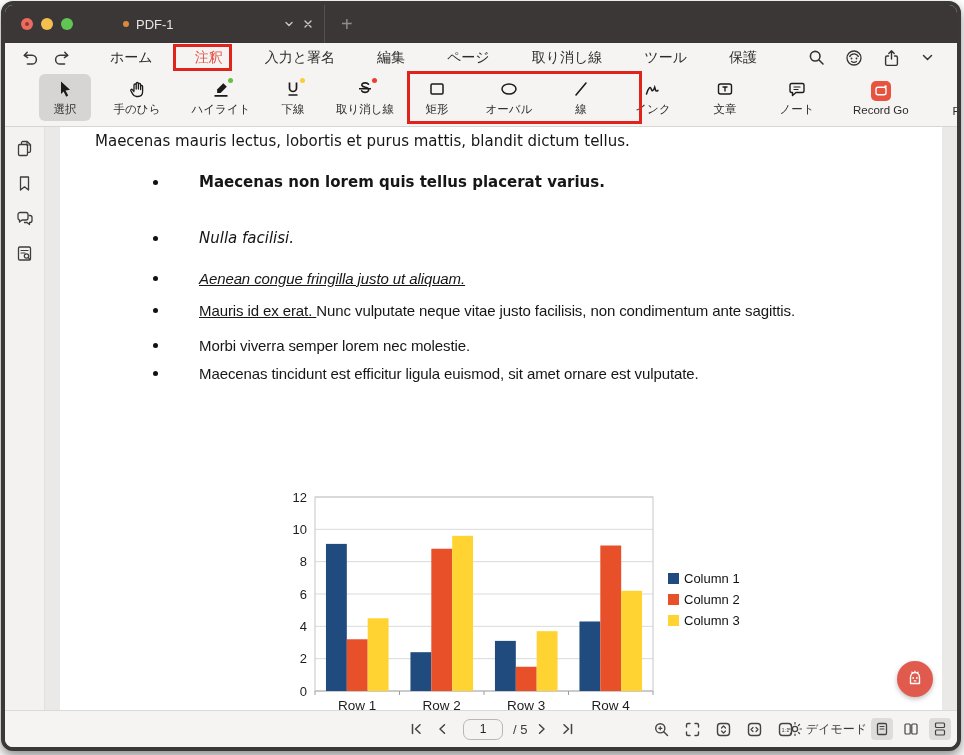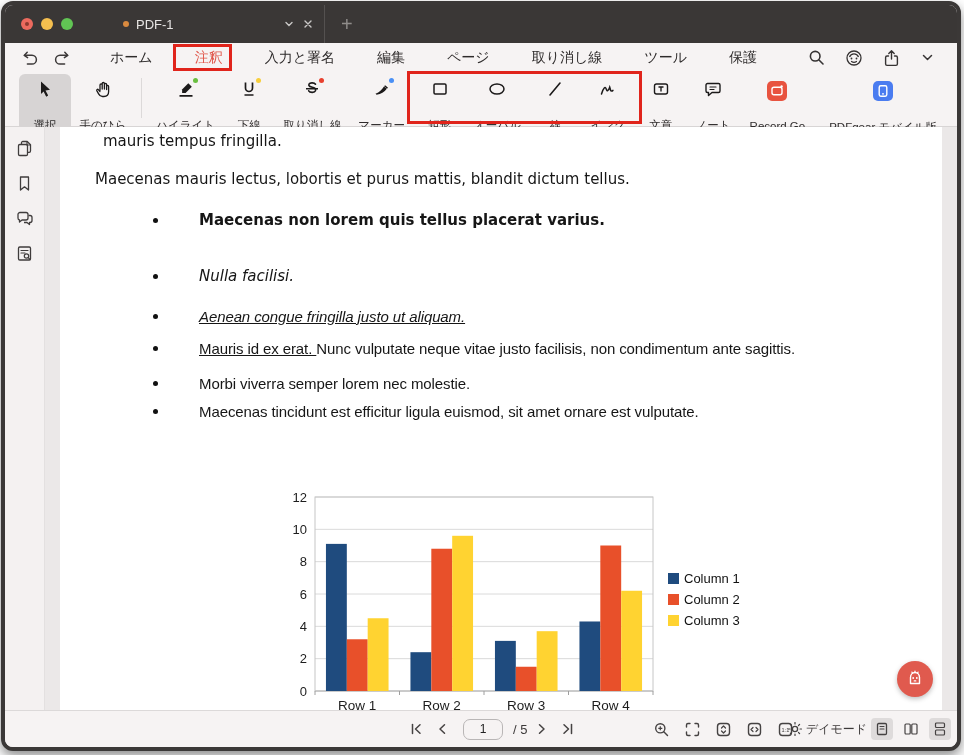--- a/index.html
+++ b/index.html
@@ -24,21 +24,21 @@
   
   .menubar{ height:29px; display:flex; align-items:center; padding:0 16px; flex:0 0 auto; background:#f6f3f3;}
   .menubar .hist{ display:flex; gap:14px; margin-right:18px; }
   .mi{ font-size:14px; color:#2e2b2b; padding:0 21px; cursor:default; white-space:nowrap;}
   .menu-right{ margin-left:auto; display:flex; align-items:center; gap:20px; padding-right:6px;}
   .menu-right svg{ display:block; }
 
   
   .toolbar{ height:55px; display:flex; align-items:flex-start; padding:2px 10px 0 14px; flex:0 0 auto;
     border-bottom:1px solid #d8d5d5; background:#f6f3f3;}
-  .tool{ display:flex; flex-direction:column; align-items:center; gap:18px; padding:4px 10px; border-radius:6px; min-width:52px;}
+  .tool{ display:flex; flex-direction:column; align-items:center; gap:2px; padding:4px 10px; border-radius:6px; min-width:52px;margin-left:20px;}
   .tool.selected{ background:#d7d4d4; }
   .ticon{ width:22px; height:22px; position:relative; display:flex; align-items:center; justify-content:center;}
   .ticon svg{ display:block; }
   .dot{ position:absolute; top:0; right:-1px; width:5px; height:5px; border-radius:50%; }
   .tlabel{ font-size:11.5px; color:#2e2b2b; white-space:nowrap; }
   .tsep{ width:1px; height:40px; background:#dcd9d9; margin:4px 6px 0; }
   .toolbar-right{ margin-left:auto; display:flex; align-items:flex-start; gap:4px; padding-top:2px;}
   .appicon{ width:20px; height:20px; border-radius:5px; display:flex; align-items:center; justify-content:center; }
 
   
@@ -182,30 +182,20 @@
     </div>
     <div class="tool">
       <div class="ticon">
           <svg width="20" height="20" viewBox="0 0 20 20">
             <path d="M13.5 5.2 c-1-1.5-5.5-2-6.5 0 c-1 2.2 2 2.7 3 3 c1.5.4 4.5 1 3.5 3.6 c-.9 2.3-5.7 2-6.8 0" stroke="#1c1a1a" stroke-width="1.6" fill="none" stroke-linecap="round"></path>
             <path d="M4 9.8 H16" stroke="#1c1a1a" stroke-width="1.5"></path>
           </svg>
           <span class="dot" style="background: rgb(232, 64, 46);"></span>
         </div>
       <div class="tlabel">取り消し線</div>
-    </div>
-    <div class="tool">
-      <div class="ticon">
-          <svg width="20" height="20" viewBox="0 0 20 20">
-            <path d="M3.5 14.8 C7.5 13.4 9.8 11 12 7.6 L14.8 9.8 C12.4 13 9 15.2 4.6 15.8 Z" fill="#1c1a1a"></path>
-            <path d="M12.6 6.8 l2.9 2.3" stroke="#1c1a1a" stroke-width="1.4"></path>
-          </svg>
-          <span class="dot" style="background: rgb(74, 144, 245);"></span>
-        </div>
-      <div class="tlabel">マーカー</div>
     </div>
     <div class="tool">
       <div class="ticon">
           <svg width="20" height="20" viewBox="0 0 20 20">
             <rect x="4" y="5" width="12" height="10" rx="1.2" stroke="#1c1a1a" stroke-width="1.5" fill="none"></rect>
           </svg>
         </div>
       <div class="tlabel">矩形</div>
     </div>
     <div class="tool">
@@ -294,21 +284,20 @@
           <rect x="3.5" y="3" width="12" height="13" rx="1.3" stroke="#3f3c3c" stroke-width="1.3" fill="none"></rect>
           <path d="M6 6.5 H13 M6 9 H10" stroke="#3f3c3c" stroke-width="1.2" stroke-linecap="round"></path>
           <circle cx="11.5" cy="12" r="2.2" stroke="#3f3c3c" stroke-width="1.2" fill="none"></circle>
           <path d="M13.2 13.7 L15 15.5" stroke="#3f3c3c" stroke-width="1.2" stroke-linecap="round"></path>
         </svg>
     </div>
 
     <div class="docarea">
       <div class="page">
         <div class="page-inner">
-          <p class="p1">mauris tempus fringilla.</p>
           <p class="p2">Maecenas mauris lectus, lobortis et purus mattis, blandit dictum tellus.</p>
           <ul class="doc-list">
             <li class="m1"><span class="b-bold">Maecenas non lorem quis tellus placerat varius.</span></li>
             <li class="m2"><span class="b-italic">Nulla facilisi.</span></li>
             <li class="m3"><span class="narrow uline">Aenean congue fringilla justo ut aliquam. </span></li>
             <li class="m4"><span class="narrow uline">Mauris id ex erat. </span><span class="narrow">Nunc vulputate neque vitae justo facilisis, non condimentum ante sagittis.</span></li>
             <li class="m5"><span class="narrow">Morbi viverra semper lorem nec molestie.</span></li>
             <li><span class="narrow">Maecenas tincidunt est efficitur ligula euismod, sit amet ornare est vulputate.</span></li>
           </ul>
         </div>

